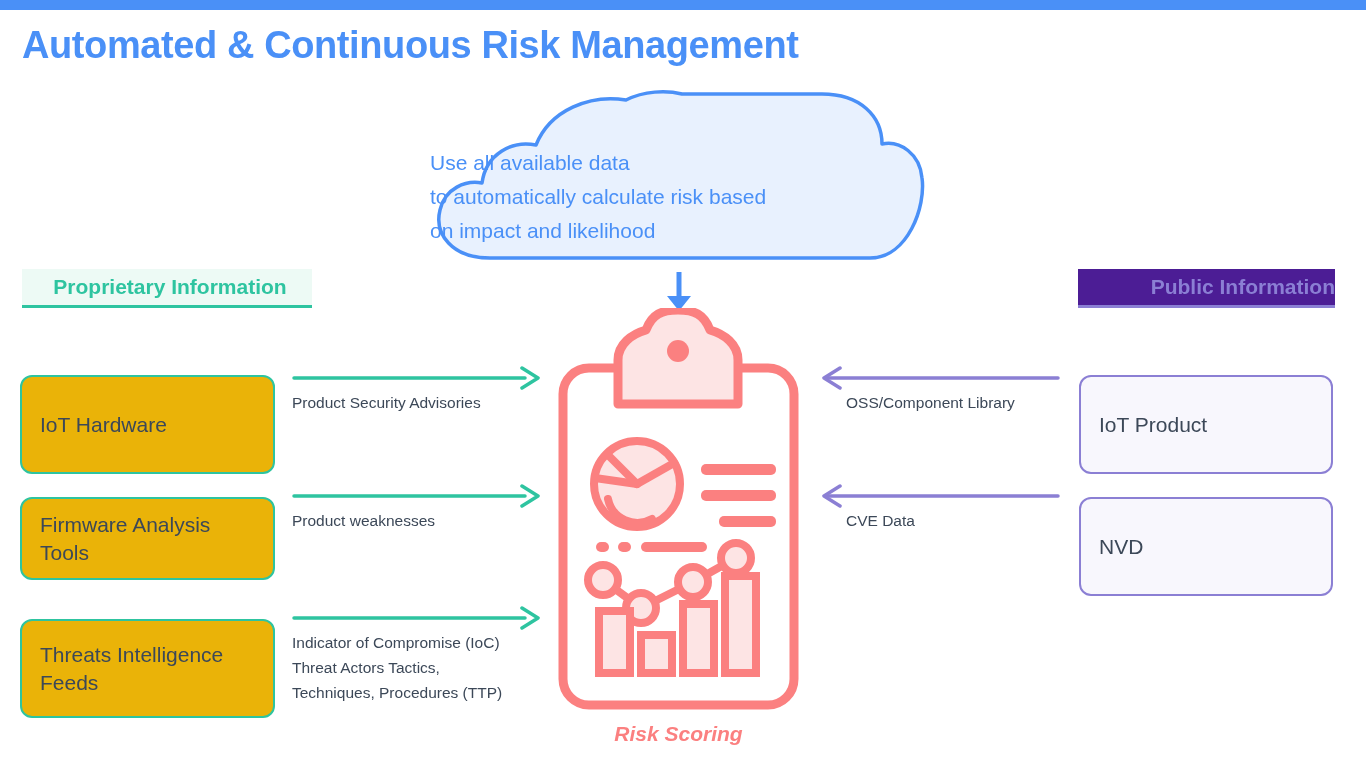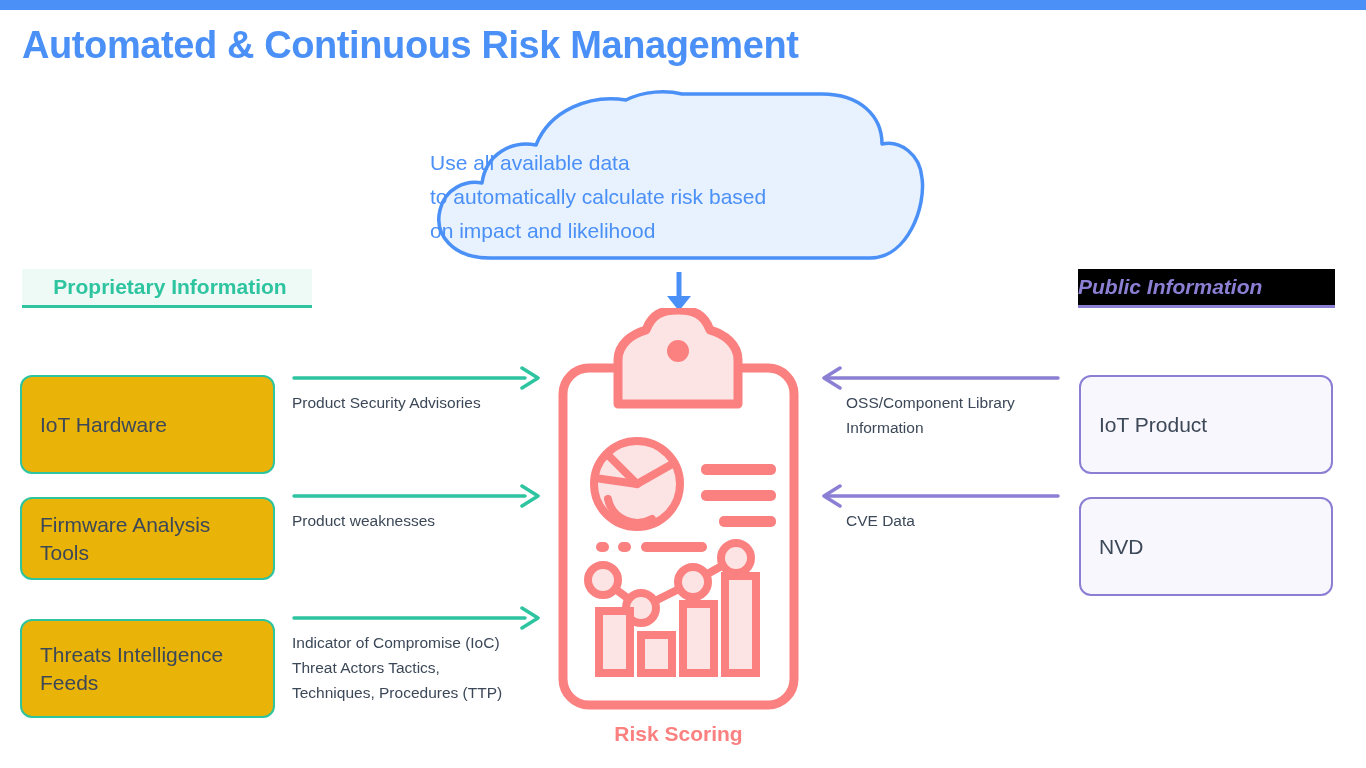--- a/index.html
+++ b/index.html
@@ -94,24 +94,23 @@
   #band-proprietary .band-label {
     background: #edfaf5;
     color: #2ec4a0;
     text-align: center;
     padding-left: 6px;
   }
   #band-proprietary .band-rule { background: #2ec4a0; }
 
   #band-public { left: 1078px; top: 269px; width: 257px; }
   #band-public .band-label {
-    background: #000000;
+    background: #4c1d95;
     color: #8b7fd4;
-    text-align: left;
-    font-style: italic;
+    text-align: right;
   }
   #band-public .band-rule { background: #8b7fd4; }
 
   
   .src-box {
     position: absolute;
     box-sizing: border-box;
     border-radius: 12px;
     border-width: 2px;
     border-style: solid;
@@ -177,20 +176,21 @@
   }
   #risk-scoring-label {
     position: absolute;
     left: 556px;
     top: 722px;
     width: 245px;
     text-align: center;
     font-size: 21px;
     font-weight: bold;
     color: #fb8080;
+    font-style: italic;
   }
 </style>
 </head>
 <body>
 
 <div id="top-bar"></div>
 
 <div id="page-title">Automated &amp; Continuous Risk Management</div>
 
 <div id="cloud-wrap">
@@ -273,21 +273,20 @@
   <span class="flow-caption">Threat Actors Tactics,</span>
   <span class="flow-caption">Techniques, Procedures (TTP)</span>
 </div>
 
 <div class="flow flow-right" id="flow-oss">
   <svg class="arrow-svg" width="240" height="24" viewBox="0 0 240 24">
     <line x1="238" y1="12" x2="7" y2="12" stroke="#8b7fd4" stroke-width="3.5" stroke-linecap="round"></line>
     <path d="M 20 2 L 4 12 L 20 22" fill="none" stroke="#8b7fd4" stroke-width="3.5" stroke-linecap="round" stroke-linejoin="round"></path>
   </svg>
   <span class="flow-caption">OSS/Component Library</span>
-  <span class="flow-caption">Information</span>
 </div>
 
 <div class="flow flow-right" id="flow-cve">
   <svg class="arrow-svg" width="240" height="24" viewBox="0 0 240 24">
     <line x1="238" y1="12" x2="7" y2="12" stroke="#8b7fd4" stroke-width="3.5" stroke-linecap="round"></line>
     <path d="M 20 2 L 4 12 L 20 22" fill="none" stroke="#8b7fd4" stroke-width="3.5" stroke-linecap="round" stroke-linejoin="round"></path>
   </svg>
   <span class="flow-caption">CVE Data</span>
 </div>
 

